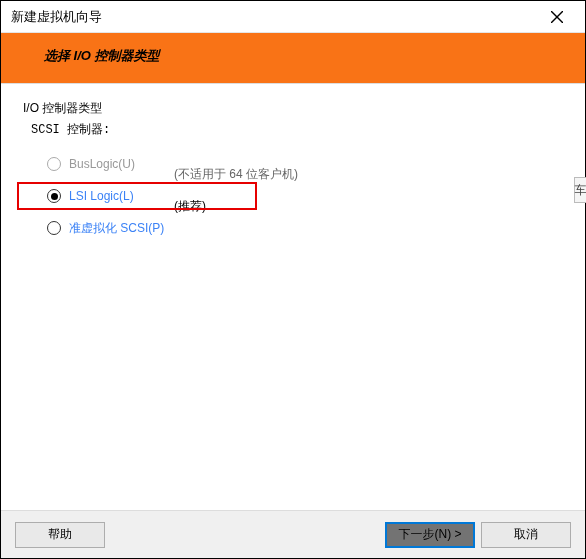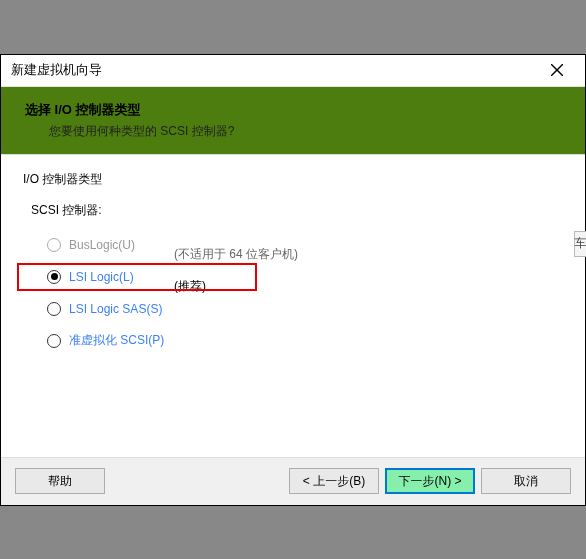--- a/index.html
+++ b/index.html
@@ -8,21 +8,21 @@
     font-family: "Microsoft YaHei", "Segoe UI", Tahoma, sans-serif;
     font-size: 12px;
     background: #888;
     display: flex;
     justify-content: center;
     align-items: center;
     height: 100vh;
   }
   .window {
     width: 586px;
-    height: 452px;
+    height: 559px;
     background: #fff;
     border: 1px solid #000;
     display: flex;
     flex-direction: column;
     position: relative;
   }
   .titlebar {
     height: 32px;
     display: flex;
     align-items: center;
@@ -37,49 +37,51 @@
   .close-btn {
     width: 40px;
     height: 24px;
     display: flex;
     align-items: center;
     justify-content: center;
     cursor: pointer;
   }
   .close-btn svg { width: 12px; height: 12px; }
   .header {
-    padding: 14px 16px 14px 24px;
-    background: #4d7c0f;
+    padding: 14px 16px 14px 43px;
+    background: #f97316;
     border-bottom: 1px solid #ddd;
+    font-style: italic;
   }
   .header .heading {
     font-weight: bold;
     font-size: 13px;
     margin-bottom: 4px;
   }
   .header .subheading {
     font-size: 12px;
     padding-left: 24px;
     color: #222;
   }
   .body {
     flex: 1;
     padding: 16px 22px 10px 22px;
     background: #fff;
     position: relative;
   }
   .group-label {
     font-size: 12px;
-    margin-bottom: 14px;
+    margin-bottom: 4px;
     color: #000;
   }
   .subgroup-label {
     padding-left: 8px;
     margin-bottom: 14px;
     color: #000;
+    font-family: Liberation Mono, monospace;
   }
   .options {
     padding-left: 24px;
   }
   .option-row {
     display: flex;
     align-items: center;
     height: 24px;
     margin-bottom: 8px;
   }
@@ -132,21 +134,21 @@
     min-width: 90px;
     background: #e9e9e9;
     border: 1px solid #adadad;
     font-size: 12px;
     font-family: inherit;
     cursor: pointer;
     padding: 0 10px;
   }
   .btn.primary {
     border: 2px solid #0078d7;
-    background: #86efac;
+    background: #737373;
   }
   .watermark {
     position: absolute;
     right: 8px;
     bottom: 6px;
     font-size: 12px;
     color: rgba(120,120,120,0.5);
     letter-spacing: 0.5px;
     pointer-events: none;
   }
@@ -177,21 +179,20 @@
     <div class="close-btn">
       <svg viewBox="0 0 10 10">
         <line x1="0" y1="0" x2="10" y2="10" stroke="#000" stroke-width="1.2"></line>
         <line x1="10" y1="0" x2="0" y2="10" stroke="#000" stroke-width="1.2"></line>
       </svg>
     </div>
   </div>
 
   <div class="header">
     <div class="heading">选择 I/O 控制器类型</div>
-    <div class="subheading">您要使用何种类型的 SCSI 控制器?</div>
   </div>
 
   <div class="body">
     <div class="group-label">I/O 控制器类型</div>
     <div class="subgroup-label">SCSI 控制器:</div>
 
     <div class="options" style="position:relative;">
       <div class="highlight-box" style="left:-6px; top:30px; width:240px; height:28px;"></div>
 
       <div class="option-row">
@@ -199,37 +200,31 @@
         <span class="opt-label disabled">BusLogic(U)</span>
         <span class="opt-note disabled">(不适用于 64 位客户机)</span>
       </div>
 
       <div class="option-row">
         <span class="radio selected"></span>
         <span class="opt-label">LSI Logic(L)</span>
         <span class="opt-note">(推荐)</span>
       </div>
 
-      <div class="option-row">
-        <span class="radio"></span>
-        <span class="opt-label">LSI Logic SAS(S)</span>
-        <span class="opt-note"></span>
-      </div>
 
       <div class="option-row">
         <span class="radio"></span>
         <span class="opt-label">准虚拟化 SCSI(P)</span>
         <span class="opt-note"></span>
       </div>
     </div>
   </div>
 
   <div class="footer">
     <button class="btn">帮助</button>
     <div class="spacer"></div>
-    <button class="btn">&lt; 上一步(B)</button>
     <button class="btn primary">下一步(N) &gt;</button>
     <button class="btn">取消</button>
   </div>
 
   <div class="edge-char">车</div>
   <div class="watermark"></div>
 </div>
 
 </body></html>

